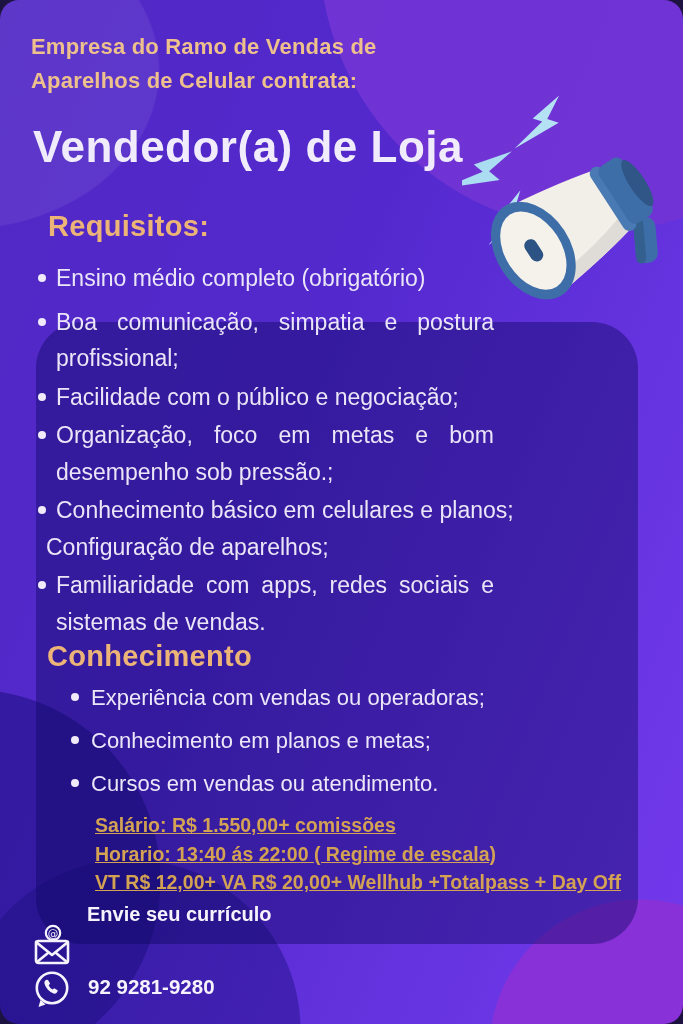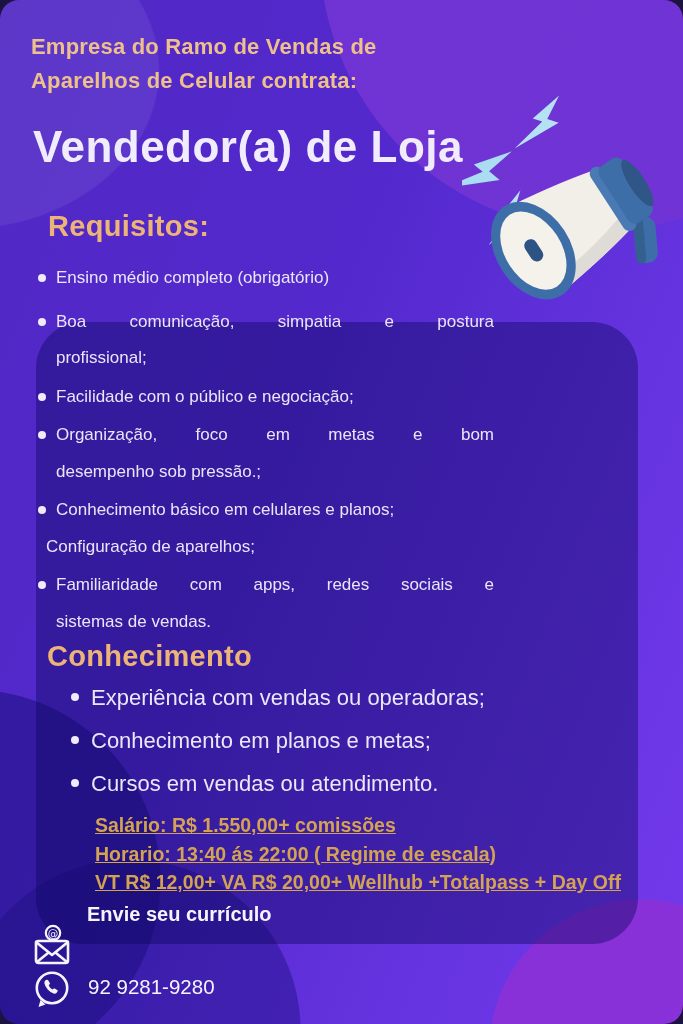--- a/index.html
+++ b/index.html
@@ -37,21 +37,21 @@
     position:absolute;margin:0;
     font-size:29px;font-weight:bold;color:#edb largely;
     color:#edb478;letter-spacing:0.3px;
   }
   .req-heading{left:48px;top:210px;text-align:right;}
   .dif-heading{left:47px;top:640px;}
   ul{list-style:none;margin:0;padding:0;}
   .req-list{position:absolute;left:31px;top:260px;width:565px;}
   .req-item{
     position:relative;padding-left:25px;margin-bottom:2px;
-    font-size:17px;line-height:36.5px;color:#ebe5f8;
+    font-size:23px;line-height:36.5px;color:#ebe5f8;
   }
   .req-item:first-child{margin-bottom:7px;}
   .dot{
     position:absolute;left:7px;top:14px;width:8px;height:8px;
     border-radius:50%;background:#f0eafb;
   }
   .req-item.justify .line1{width:438px;text-align:justify;text-align-last:justify;}
   .req-item.outdent .line2{margin-left:-10px;}
   .dif-list{position:absolute;left:64px;top:676px;}
   .dif-item{
@@ -62,21 +62,21 @@
   .comp{
     position:absolute;left:95px;top:811px;width:560px;
     font-size:19.5px;font-weight:bold;line-height:28.5px;color:#d4a253;
   }
   .comp p{margin:0;text-decoration:underline;}
   .contact-cta{
     position:absolute;left:87px;top:903px;margin:0;
     font-size:20px;font-weight:bold;color:#f7f3fd;
   }
   .contact-email{position:absolute;left:92px;top:938px;margin:0;font-size:21px;font-weight:bold;color:#f7f3fd;}
-  .contact-phone{position:absolute;left:88px;top:975px;margin:0;font-size:20.5px;font-weight:normal;color:#f7f3fd;}
+  .contact-phone{position:absolute;left:88px;top:975px;margin:0;font-size:20.5px;font-weight:bold;color:#f7f3fd;}
   .icon-email{position:absolute;left:31px;top:924px;width:42px;height:44px;}
   .icon-whatsapp{position:absolute;left:33px;top:969px;width:38px;height:40px;}
   .hero{position:absolute;left:462px;top:84px;width:206px;height:224px;}
 </style>
 </head>
 <body>
 
 <div class="poster">
 
   <div class="panel"></div>

